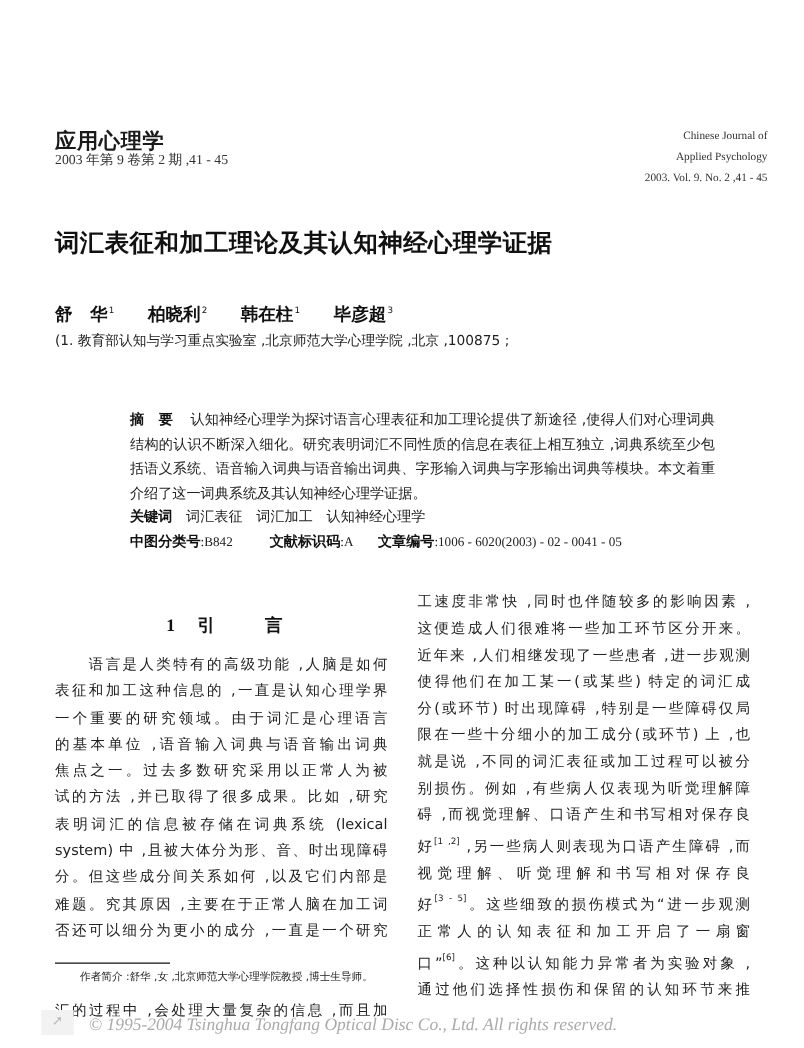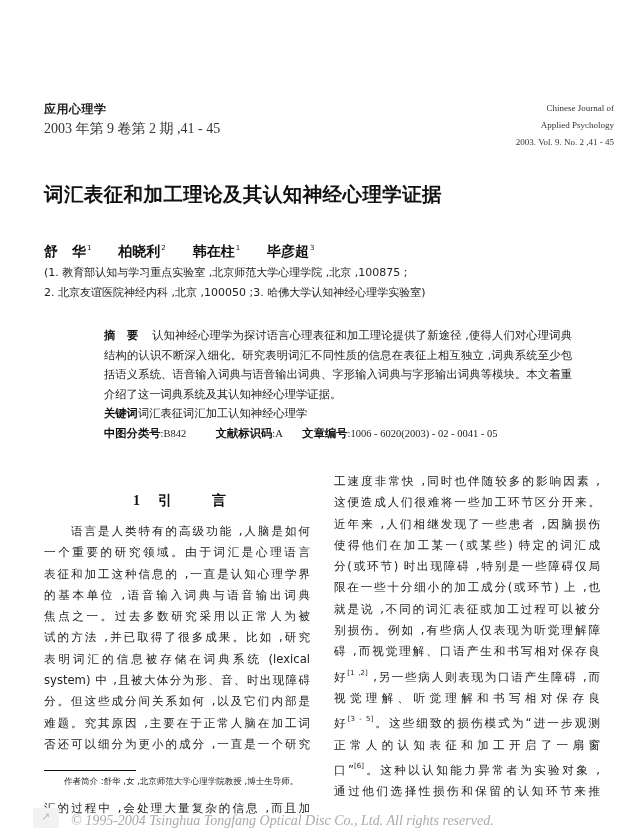--- a/index.html
+++ b/index.html
@@ -1,36 +1,36 @@
 <!DOCTYPE html>
 <html><head>
 <meta charset="utf-8">
 <style>
   html, body { margin: 0; padding: 0; background: #ffffff; }
   body { width: 643px; height: 838px; position: relative; overflow: hidden;
          font-family: "DejaVu Sans", sans-serif; color: #1a1a1a; }
   .abs { position: absolute; }
   .serif { font-family: "Liberation Serif", "DejaVu Serif", serif; }
 
-  #journal-cn { left: 44px; top: 101px; font-size: 12px; font-weight: bold; letter-spacing: 0.5px; }
-  #issue-cn { left: 44px; top: 120px; font-size: 14px; color: #333; }
+  #journal-cn { left: 44px; top: 101px; font-size: 17px; font-weight: bold; letter-spacing: 0.5px; }
+  #issue-cn { left: 44px; top: 120px; font-size: 11px; color: #333; }
   #journal-en { right: 29px; top: 100px; text-align: right; font-size: 9px; line-height: 17px; color: #333; }
 
   #title { left: 44px; top: 181px; font-size: 19.5px; font-weight: bold; letter-spacing: 0.4px; color: #111; }
 
   #authors { left: 44px; top: 243px; font-size: 14px; font-weight: bold; color: #111; white-space: nowrap; }
   #authors .author { margin-right: 22px; }
   #authors sup { font-size: 7px; font-weight: normal; vertical-align: 6px; margin-left: 1px; }
 
   #affil { left: 44px; top: 263px; font-size: 11px; line-height: 20px; color: #222; }
 
   #abstract { left: 104px; top: 326px; width: 468px; font-size: 11.3px; line-height: 19.6px; color: #222; text-align: justify; }
   .lbl { font-weight: bold; color: #111; }
   #abstract-label { margin-right: 14px; }
-  .kw { }
+  .kw { margin-left: 11px; }
   .meta-line { white-space: nowrap; }
   .meta-val { font-family: "Liberation Serif", serif; font-size: 10.5px; }
 
   #section-heading { left: 133px; top: 492px; font-size: 14px; font-weight: bold; color: #111; }
   #section-heading .num { font-family: "Liberation Serif", serif; margin-right: 18px; }
   #section-heading .w2 { margin-left: 40px; }
 
   .col { font-size: 11.6px; line-height: 21.3px; color: #222; text-align: justify; }
   #col-left { left: 44px; top: 521px; width: 266px; }
   #col-right { left: 334px; top: 471px; width: 266px; }
@@ -58,58 +58,57 @@
 
 <div id="authors" class="abs">
   <span class="author"><span>舒　华</span><sup>1</sup></span>
   <span class="author"><span>柏晓利</span><sup>2</sup></span>
   <span class="author"><span>韩在柱</span><sup>1</sup></span>
   <span class="author"><span>毕彦超</span><sup>3</sup></span>
 </div>
 
 <div id="affil" class="abs">
   <div>(1. 教育部认知与学习重点实验室 ,北京师范大学心理学院 ,北京 ,100875 ;</div>
-  <div>2. 北京友谊医院神经内科 ,北京 ,100050 ;3. 哈佛大学认知神经心理学实验室)</div>
 </div>
 
 <div id="abstract" class="abs">
   <div><span id="abstract-label" class="lbl">摘　要</span><span>认知神经心理学为探讨语言心理表征和加工理论提供了新途径 ,使得人们对心理词典结构的认识不断深入细化。研究表明词汇不同性质的信息在表征上相互独立 ,词典系统至少包括语义系统、语音输入词典与语音输出词典、字形输入词典与字形输出词典等模块。本文着重介绍了这一词典系统及其认知神经心理学证据。</span></div>
   <div class="meta-line">
     <span class="lbl">关键词</span><span class="kw">词汇表征</span><span class="kw">词汇加工</span><span class="kw">认知神经心理学</span>
   </div>
   <div class="meta-line">
     <span class="lbl">中图分类号</span><span class="meta-val">:B842</span>
     <span class="lbl" style="margin-left:26px">文献标识码</span><span class="meta-val">:A</span>
     <span class="lbl" style="margin-left:16px">文章编号</span><span class="meta-val">:1006 - 6020(2003) - 02 - 0041 - 05</span>
   </div>
 </div>
 
 <div id="section-heading" class="abs">
   <span class="num">1</span><span>引</span><span class="w2">言</span>
 </div>
 
 <div id="col-left" class="abs col">
     <span class="line">　　语言是人类特有的高级功能 ,人脑是如何</span>
+    <span class="line">表征和加工这种信息的 ,一直是认知心理学界</span>
     <span class="line">一个重要的研究领域。由于词汇是心理语言</span>
-    <span class="line">表征和加工这种信息的 ,一直是认知心理学界</span>
     <span class="line">的基本单位 ,语音输入词典与语音输出词典</span>
     <span class="line">焦点之一。过去多数研究采用以正常人为被</span>
     <span class="line">试的方法 ,并已取得了很多成果。比如 ,研究</span>
     <span class="line">表明词汇的信息被存储在词典系统 (lexical</span>
     <span class="line">system) 中 ,且被大体分为形、音、时出现障碍</span>
     <span class="line">分。但这些成分间关系如何 ,以及它们内部是</span>
     <span class="line">难题。究其原因 ,主要在于正常人脑在加工词</span>
     <span class="line">否还可以细分为更小的成分 ,一直是一个研究</span>
     <span class="line" style="text-align-last: justify; margin-top: 43px;">汇的过程中 ,会处理大量复杂的信息 ,而且加</span>
   </div>
 
 <div id="col-right" class="abs col">
     <span class="line"><span>工速度非常快 ,同时也伴随较多的影响因素 ,</span></span>
     <span class="line"><span>这便造成人们很难将一些加工环节区分开来。</span></span>
-    <span class="line"><span>近年来 ,人们相继发现了一些患者 ,因脑损伤</span></span>
+    <span class="line"><span>近年来 ,人们相继发现了一些患者 ,进一步观测</span></span>
     <span class="line"><span>使得他们在加工某一(或某些) 特定的词汇成</span></span>
     <span class="line"><span>分(或环节) 时出现障碍 ,特别是一些障碍仅局</span></span>
     <span class="line"><span>限在一些十分细小的加工成分(或环节) 上 ,也</span></span>
     <span class="line"><span>就是说 ,不同的词汇表征或加工过程可以被分</span></span>
     <span class="line"><span>别损伤。例如 ,有些病人仅表现为听觉理解障</span></span>
     <span class="line"><span>碍 ,而视觉理解、口语产生和书写相对保存良</span></span>
     <span class="line"><span>好</span><sup>[1 ,2]</sup><span> ,另一些病人则表现为口语产生障碍 ,而</span></span>
     <span class="line"><span>视觉理解、听觉理解和书写相对保存良</span></span>
     <span class="line"><span>好</span><sup>[3 - 5]</sup><span>。这些细致的损伤模式为“进一步观测</span></span>
     <span class="line"><span>正常人的认知表征和加工开启了一扇窗</span></span>

